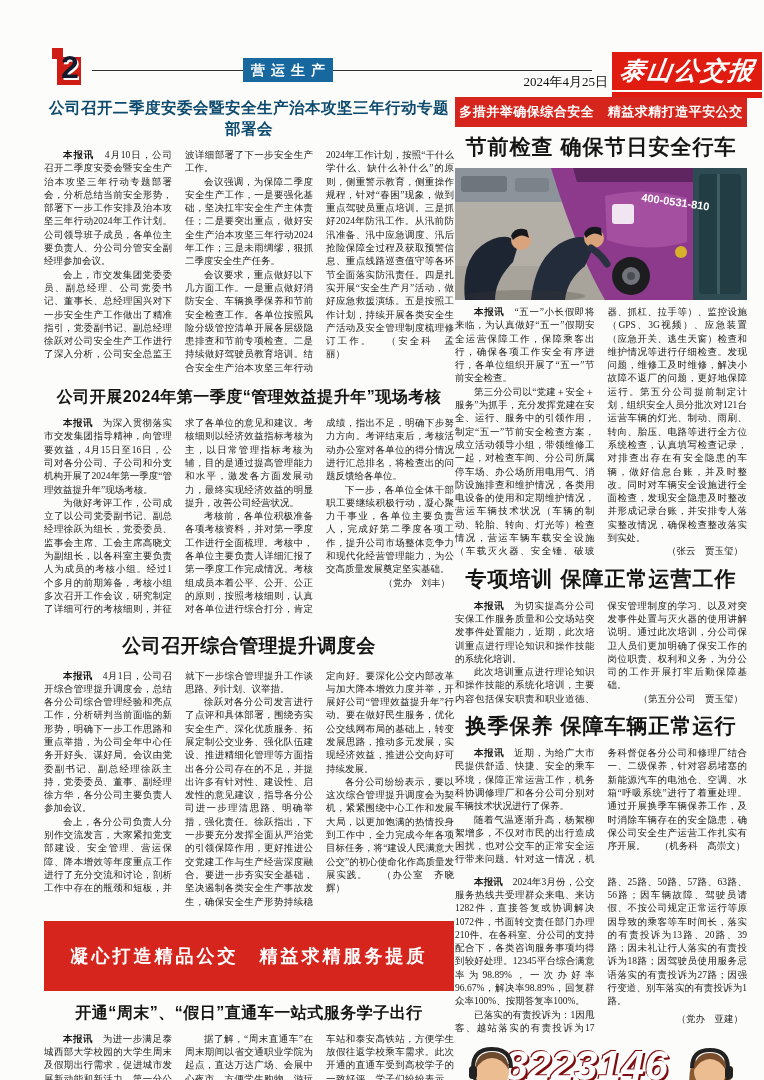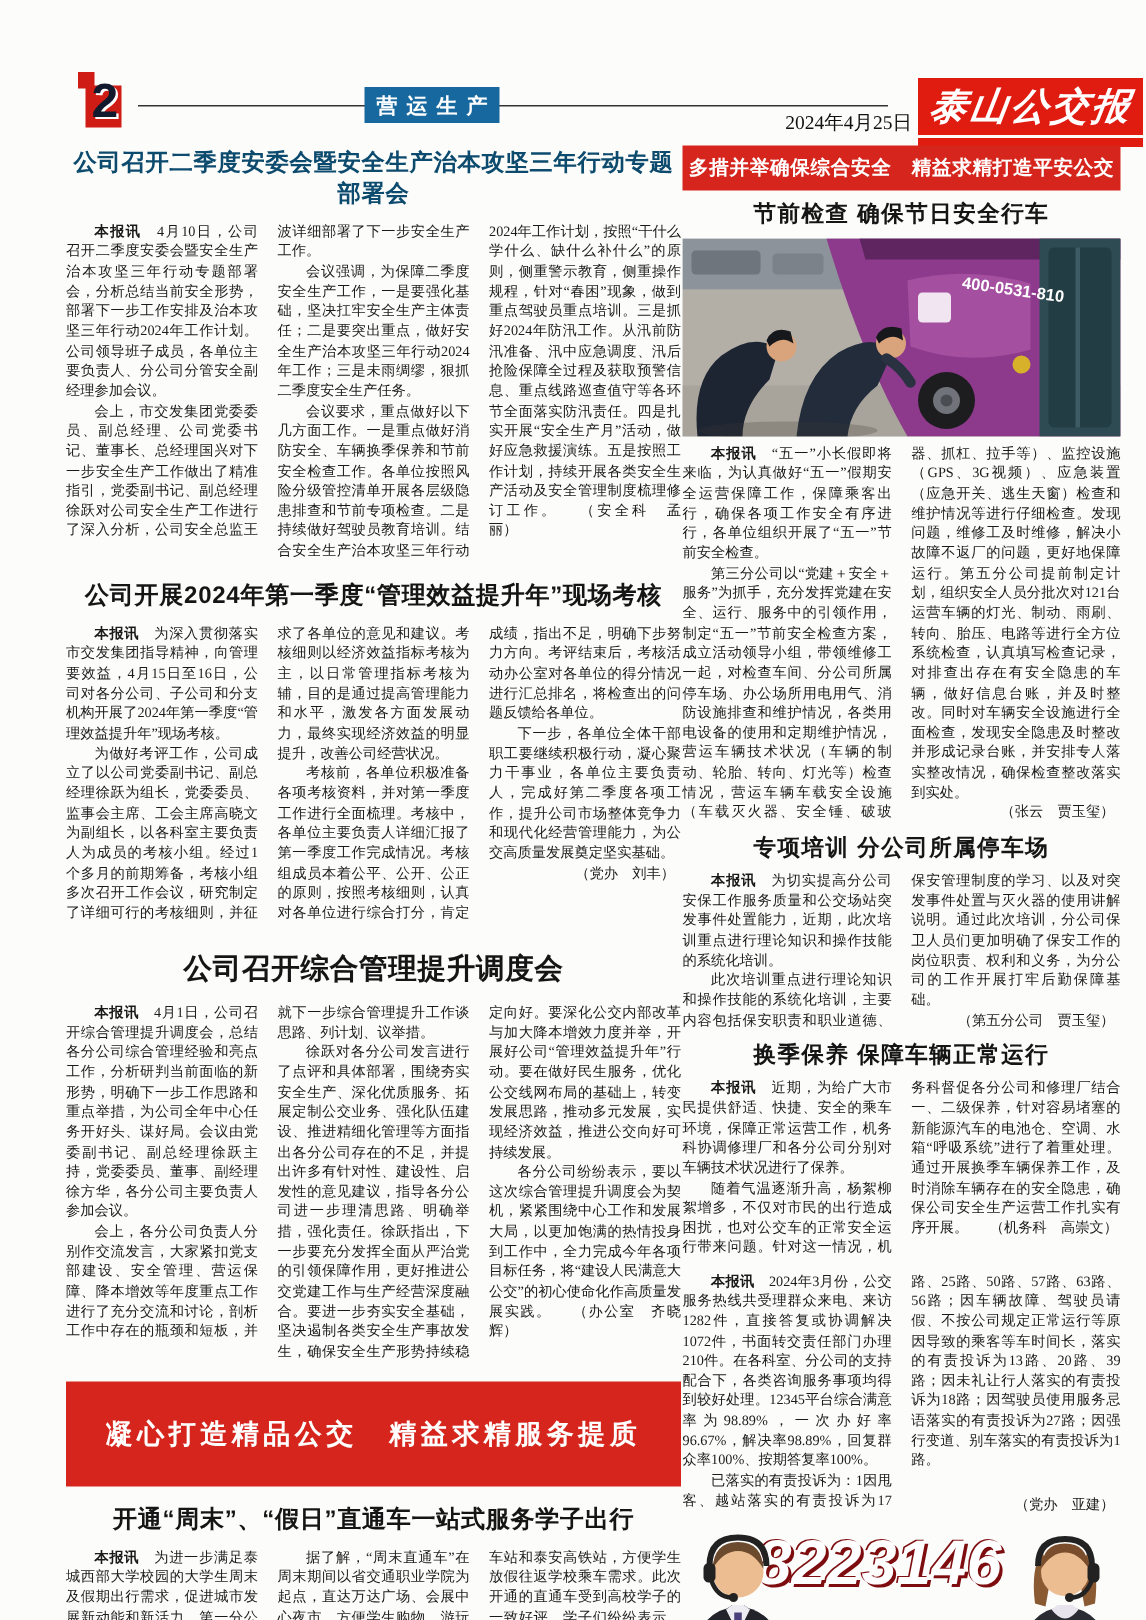--- a/index.html
+++ b/index.html
@@ -26,21 +26,21 @@
 
   
   .col-left{position:absolute;left:44px;top:94px;width:410px;}
   .col-right{position:absolute;left:455px;top:97px;width:292px;}
 
   h2,h3{margin:0;font-family:"Liberation Sans",sans-serif;color:#151515;}
   .t-red{color:#0c4a6e;font-size:15.5px;font-weight:bold;text-align:center;
          margin:4px 0 9px;letter-spacing:0.5px;}
   .t-black{font-size:16px;font-weight:bold;text-align:center;margin:12px 0 9px;letter-spacing:0.5px;}
   .t-big{font-size:19px;margin:16px 0 11px;}
-  .t-right{font-size:15px;font-weight:bold;text-align:center;margin:6px 0 7px;letter-spacing:1px;}
+  .t-right{font-size:21px;font-weight:bold;text-align:center;margin:6px 0 7px;letter-spacing:1px;}
 
   .body{font-size:9.5px;line-height:1.4;text-align:justify;}
   .cols-3{column-count:3;column-gap:13px;}
   .cols-2{column-count:2;column-gap:13px;}
   .body p{margin:0;text-indent:2em;}
   .body .lede{font-weight:bold;}
   .sign-line{text-indent:0 !important;text-align:right;padding-right:4px;}
   .inline-sign{padding-left:1.5em;}
 
   .banner-left{background:#d5251c;color:#fff;font-family:"Liberation Sans",sans-serif;
@@ -167,41 +167,41 @@
       </svg>
 
       <div class="body cols-2">
         <p><b class="lede">本报讯</b><span>　“五一”小长假即将来临，为认真做好“五一”假期安全运营保障工作，保障乘客出行，确保各项工作安全有序进行，各单位组织开展了“五一”节前安全检查。</span></p>
         <p>第三分公司以“党建＋安全＋服务”为抓手，充分发挥党建在安全、运行、服务中的引领作用，制定“五一”节前安全检查方案，成立活动领导小组，带领维修工一起，对检查车间、分公司所属停车场、办公场所用电用气、消防设施排查和维护情况，各类用电设备的使用和定期维护情况，营运车辆技术状况（车辆的制动、轮胎、转向、灯光等）检查情况，营运车辆车载安全设施（车载灭火器、安全锤、破玻器、抓杠、拉手等）、监控设施（GPS、3G视频）、应急装置（应急开关、逃生天窗）检查和维护情况等进行仔细检查。发现问题，维修工及时维修，解决小故障不返厂的问题，更好地保障运行。第五分公司提前制定计划，组织安全人员分批次对121台运营车辆的灯光、制动、雨刷、转向、胎压、电路等进行全方位系统检查，认真填写检查记录，对排查出存在有安全隐患的车辆，做好信息台账，并及时整改。同时对车辆安全设施进行全面检查，发现安全隐患及时整改并形成记录台账，并安排专人落实整改情况，确保检查整改落实到实处。</p>
         <p class="sign-line">（张云　贾玉玺）</p>
       </div>
     </div>
 
     <div>
-      <h3 class="t-right">专项培训 分公司所属停车场</h3>
+      <h3 class="t-right">专项培训 保障正常运营工作</h3>
       <div class="body cols-2">
         <p><b class="lede">本报讯</b><span>　为切实提高分公司安保工作服务质量和公交场站突发事件处置能力，近期，此次培训重点进行理论知识和操作技能的系统化培训。</span></p>
         <p><span>此次培训重点进行理论知识和操作技能的系统化培训，主要内容包括保安职责和职业道德、保安管理制度的学习、以及对突发事件处置与灭火器的使用讲解说明。通过此次培训，分公司保卫人员们更加明确了保安工作的岗位职责、权利和义务，为分公司的工作开展打牢后勤保障基础。</span></p>
         <p class="sign-line">（第五分公司　贾玉玺）</p>
       </div>
     </div>
 
     <div>
       <h3 class="t-right">换季保养 保障车辆正常运行</h3>
       <div class="body cols-2">
         <p><b class="lede">本报讯</b><span>　近期，为给广大市民提供舒适、快捷、安全的乘车环境，保障正常运营工作，机务科协调修理厂和各分公司分别对车辆技术状况进行了保养。</span></p>
         <p><span>随着气温逐渐升高，杨絮柳絮增多，不仅对市民的出行造成困扰，也对公交车的正常安全运行带来问题。针对这一情况，机务科督促各分公司和修理厂结合一、二级保养，针对容易堵塞的新能源汽车的电池仓、空调、水箱“呼吸系统”进行了着重处理。通过开展换季车辆保养工作，及时消除车辆存在的安全隐患，确保公司安全生产运营工作扎实有序开展。</span><span class="inline-sign">（机务科　高崇文）</span></p>
       </div>
     </div>
 
     <div>
       <div class="body cols-2" style="margin-top:9px;">
         <p><b class="lede">本报讯</b><span>　2024年3月份，公交服务热线共受理群众来电、来访1282件，直接答复或协调解决1072件，书面转交责任部门办理210件。在各科室、分公司的支持配合下，各类咨询服务事项均得到较好处理。12345平台综合满意率为98.89%，一次办好率96.67%，解决率98.89%，回复群众率100%、按期答复率100%。</span></p>
         <p>已落实的有责投诉为：1因甩客、越站落实的有责投诉为17路、25路、50路、57路、63路、56路；因车辆故障、驾驶员请假、不按公司规定正常运行等原因导致的乘客等车时间长，落实的有责投诉为13路、20路、39路；因未礼让行人落实的有责投诉为18路；因驾驶员使用服务忌语落实的有责投诉为27路；因强行变道、别车落实的有责投诉为1路。</p>
-        <p class="sign-line" style="margin-top:16px;">（党办　亚建）</p>
+        <p class="sign-line" style="margin-top:4px;">（党办　亚建）</p>
       </div>
     </div>
 
     <div class="hotline">
 
       <div class="hl-number">8223146</div>
 
       <svg class="hl-avatar-left" width="74" height="92" viewBox="0 0 74 92">
         <ellipse cx="37" cy="86" rx="34" ry="5" fill="rgba(0,0,0,0.18)"></ellipse>
         <path d="M6 90 Q9 54 37 52 Q65 54 68 90 Z" fill="#23232b"></path>

